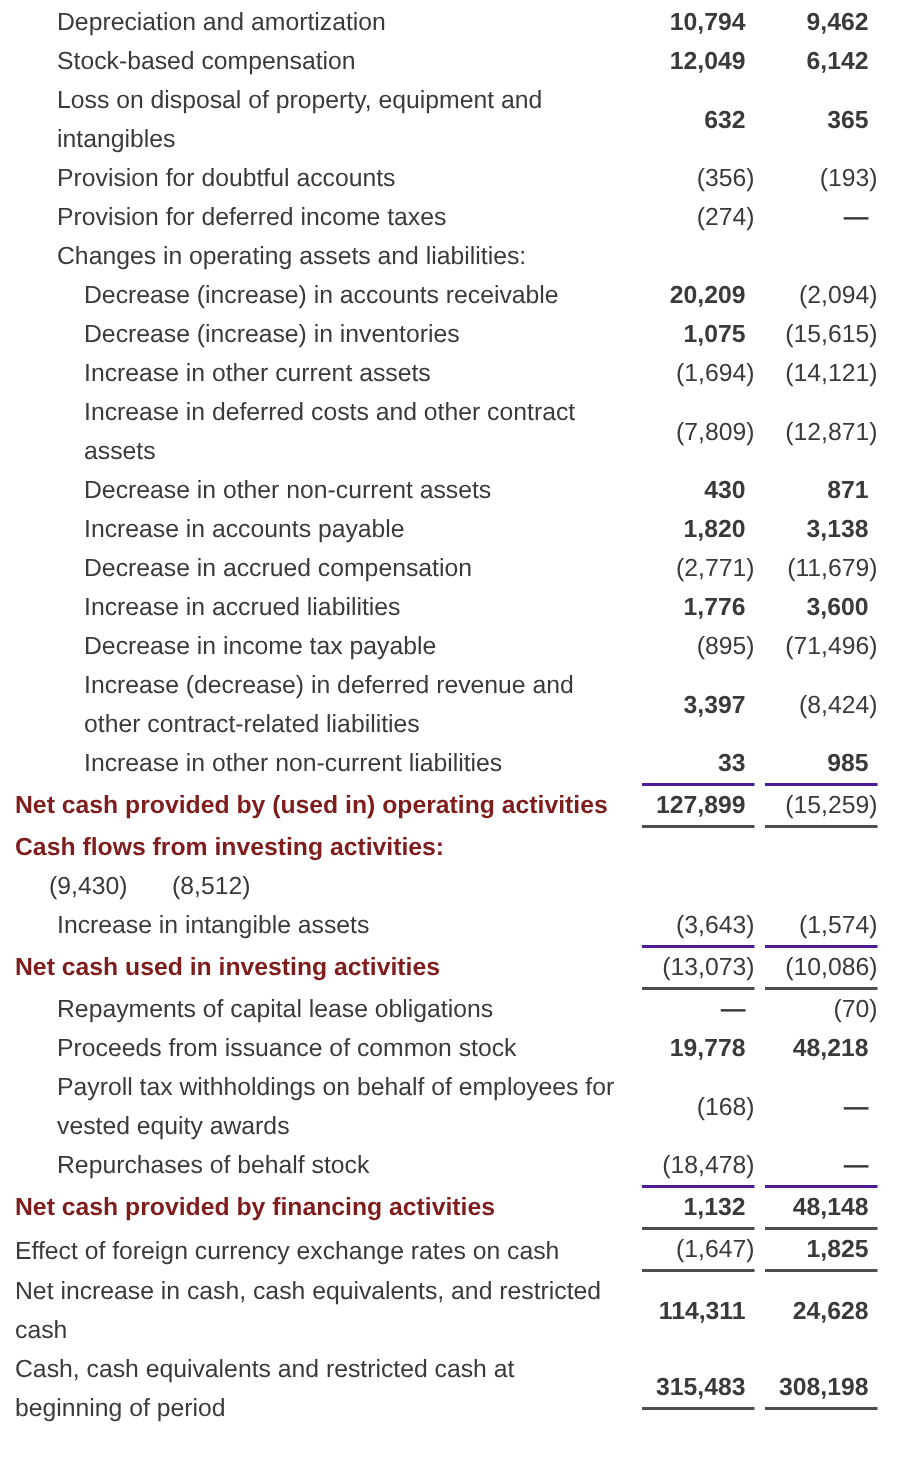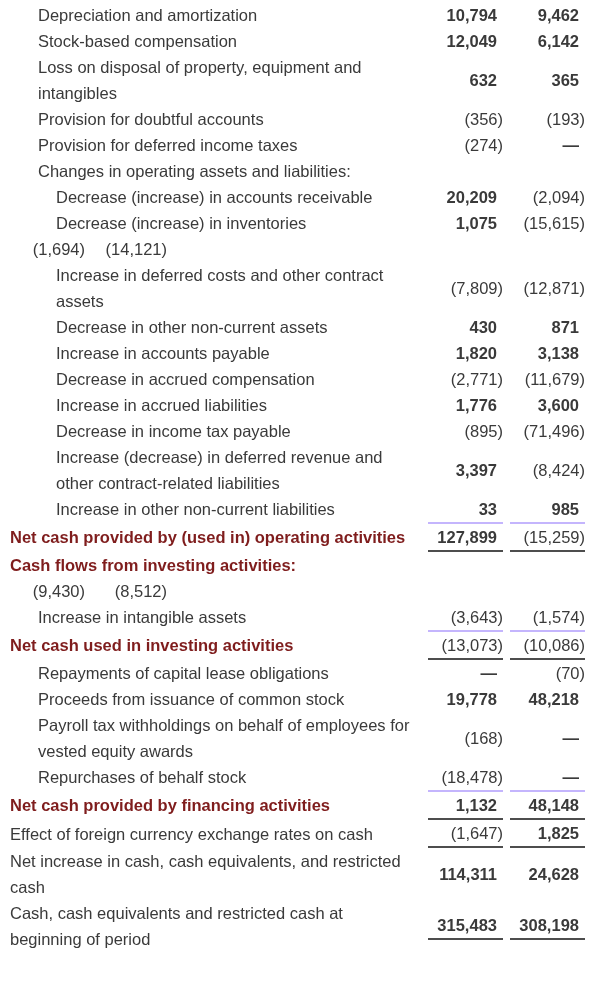--- a/index.html
+++ b/index.html
@@ -37,21 +37,21 @@
     color: #7f1d1d;
   }
   .val {
     width: 75px;
     text-align: right;
     line-height: 26px;
     white-space: nowrap;
   }
   .val.col2 { margin-left: 7px; }
   .val.np { padding-right: 6px; box-sizing: border-box; font-weight: bold; }
-  .val.rule-top { border-top: 2px solid #c4b5fd; }
+  .val.rule-top { border-top: 2px solid #4c1d95; }
   .val.rule-bottom { border-bottom: 2px solid #4d4d4d; }
 </style>
 </head>
 <body>
 
 <div class="sheet">
     <div class="row indent-1">
       <span class="label">Depreciation and amortization</span>
       <span class="val col1 np">10,794</span>
       <span class="val col2 np">9,462</span>
@@ -86,20 +86,21 @@
       <span class="label">Decrease (increase) in accounts receivable</span>
       <span class="val col1 np">20,209</span>
       <span class="val col2">(2,094)</span>
     </div>
     <div class="row indent-2">
       <span class="label">Decrease (increase) in inventories</span>
       <span class="val col1 np">1,075</span>
       <span class="val col2">(15,615)</span>
     </div>
     <div class="row indent-2">
+      <span class="label">Increase in other current assets</span>
       <span class="val col1">(1,694)</span>
       <span class="val col2">(14,121)</span>
     </div>
     <div class="row indent-2">
       <span class="label">Increase in deferred costs and other contract
 assets</span>
       <span class="val col1">(7,809)</span>
       <span class="val col2">(12,871)</span>
     </div>
     <div class="row indent-2">

